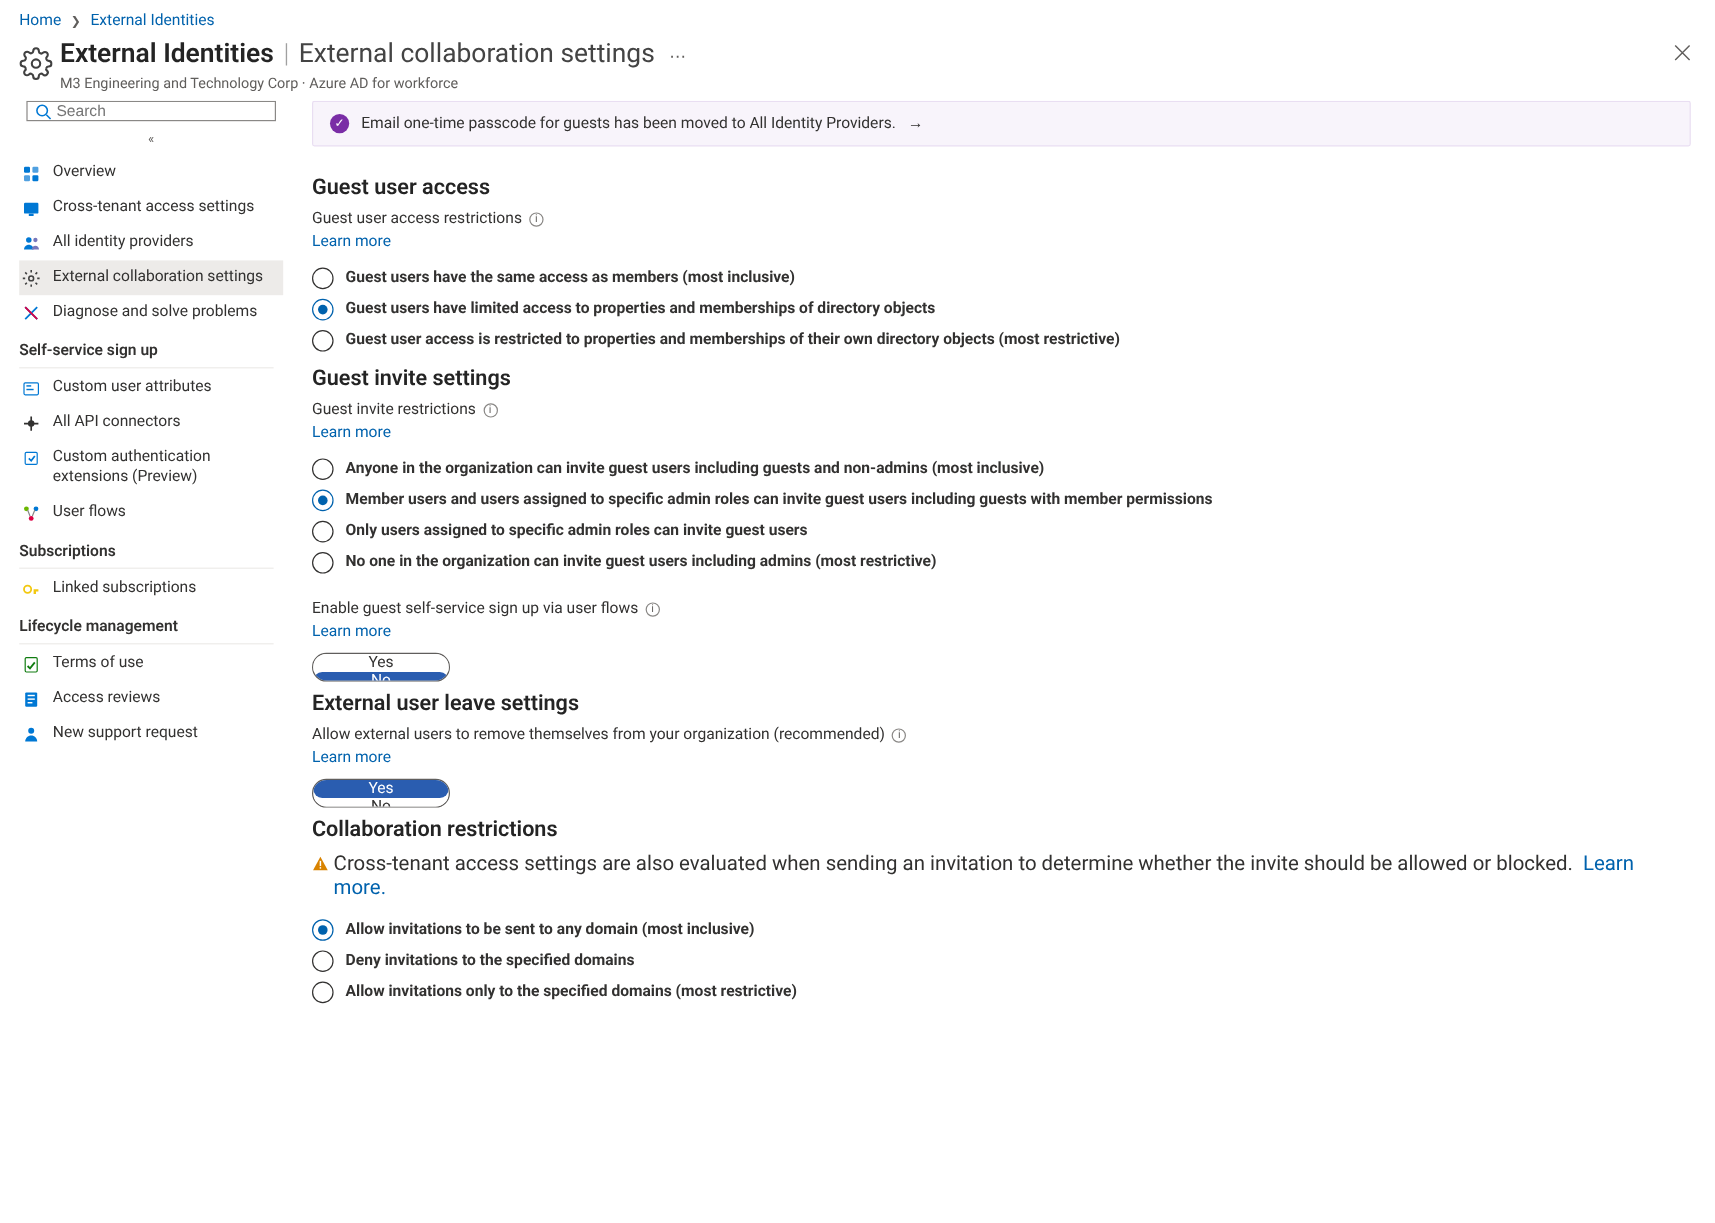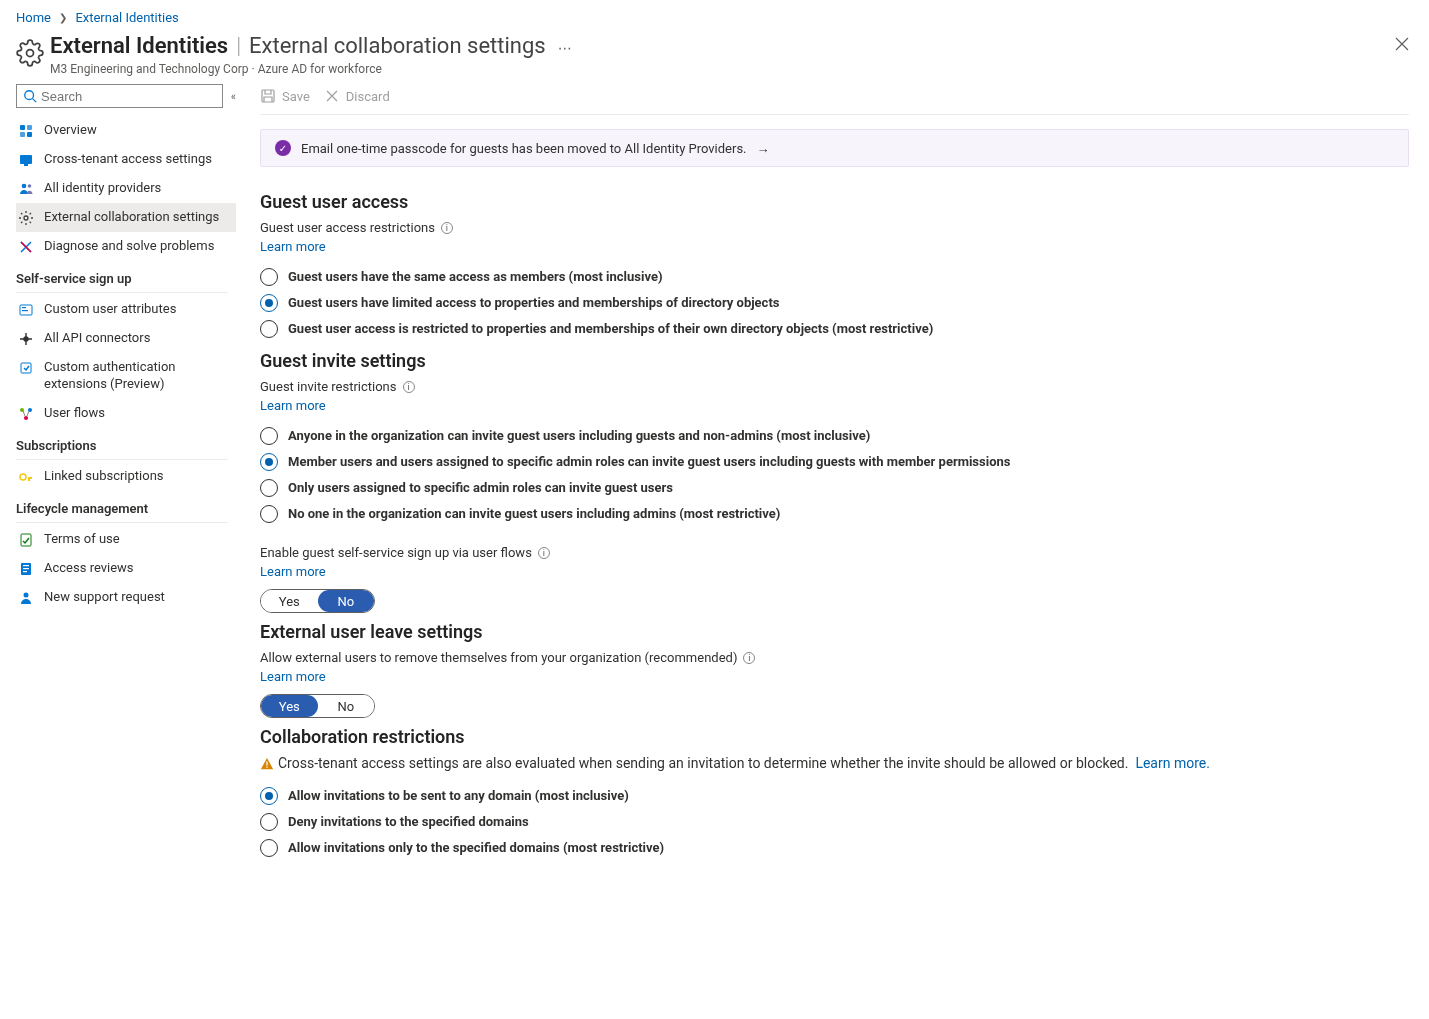--- a/index.html
+++ b/index.html
@@ -90,20 +90,21 @@
     width: 240px;
     flex-shrink: 0;
     padding: 0 4px 16px 16px;
     overflow-y: auto;
   }
   .sidebar-search-row {
     display: flex;
     align-items: center;
     gap: 8px;
     margin-bottom: 8px;
+    flex-direction: column;
   }
   .sidebar-search {
     flex: 1;
     display: flex;
     align-items: center;
     border: 1px solid #8a8886;
     height: 24px;
     padding: 0 6px;
     background: #fff;
   }
@@ -280,43 +281,43 @@
 
   .toggle {
     display: inline-flex;
     border: 1px solid #605e5c;
     border-radius: 14px;
     overflow: hidden;
     height: 24px;
     width: 115px;
     font-size: 13px;
     cursor: pointer;
+    flex-direction: column;
   }
   .toggle span {
     flex: 1;
     display: inline-flex;
     align-items: center;
     justify-content: center;
     padding: 0 10px;
     background: #fff;
     color: #323130;
   }
   .toggle span.active {
     background: #2a5db0;
     color: #fff;
     border-radius: 12px;
   }
 
   .warn-row {
     display: flex;
     align-items: flex-start;
     gap: 4px;
-    font-size: 14px;
+    font-size: 17px;
     margin: 6px 0 12px 0;
-    text-align: center;
   }
   .warn-icon {
     color: #d98300;
     flex-shrink: 0;
     width: 14px;
     height: 14px;
     margin-top: 2px;
   }
 </style>
 </head>
@@ -468,40 +469,20 @@
               <circle cx="8" cy="5" r="2.5"></circle>
               <path d="M3 14c0-2.8 2.2-5 5-5s5 2.2 5 5"></path>
             </svg></span>
           <span>New support request</span>
         </div>
       </div>
   </nav>
 
   <main class="content">
 
-    <div class="cmdbar">
-      <div class="cmdbtn">
-        <span class="cicon">
-          <svg viewBox="0 0 16 16" fill="none" stroke="currentColor" stroke-width="1.2">
-              <rect x="2" y="2" width="12" height="12" rx="1"></rect>
-              <path d="M5 2v4h6V2"></path>
-              <path d="M4 14v-5h8v5"></path>
-            </svg>
-        </span>
-        <span>Save</span>
-      </div>
-      <div class="cmdbtn">
-        <span class="cicon">
-          <svg viewBox="0 0 16 16" stroke="currentColor" stroke-width="1.2">
-              <path d="M3 3 L13 13 M13 3 L3 13"></path>
-            </svg>
-        </span>
-        <span>Discard</span>
-      </div>
-    </div>
 
     <div class="banner">
       <span class="bicon">✓</span>
       <span>Email one-time passcode for guests has been moved to All Identity Providers.</span>
       <span class="arrow">→</span>
     </div>
 
     
     <h2 class="section">Guest user access</h2>
     <div class="setting-label">

